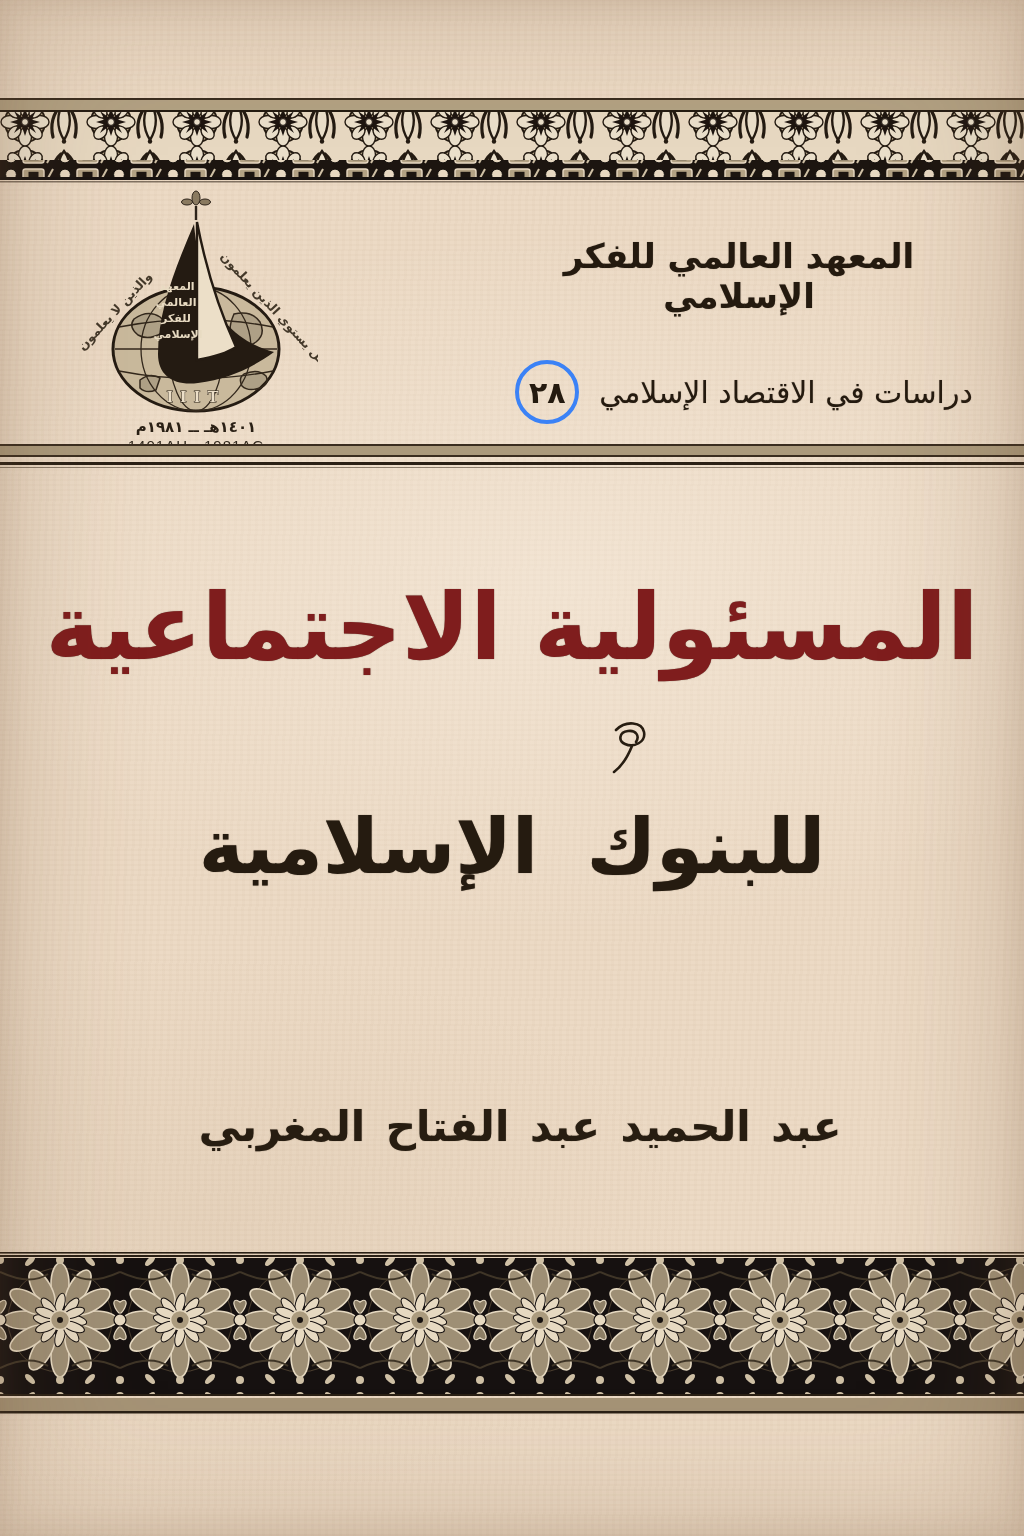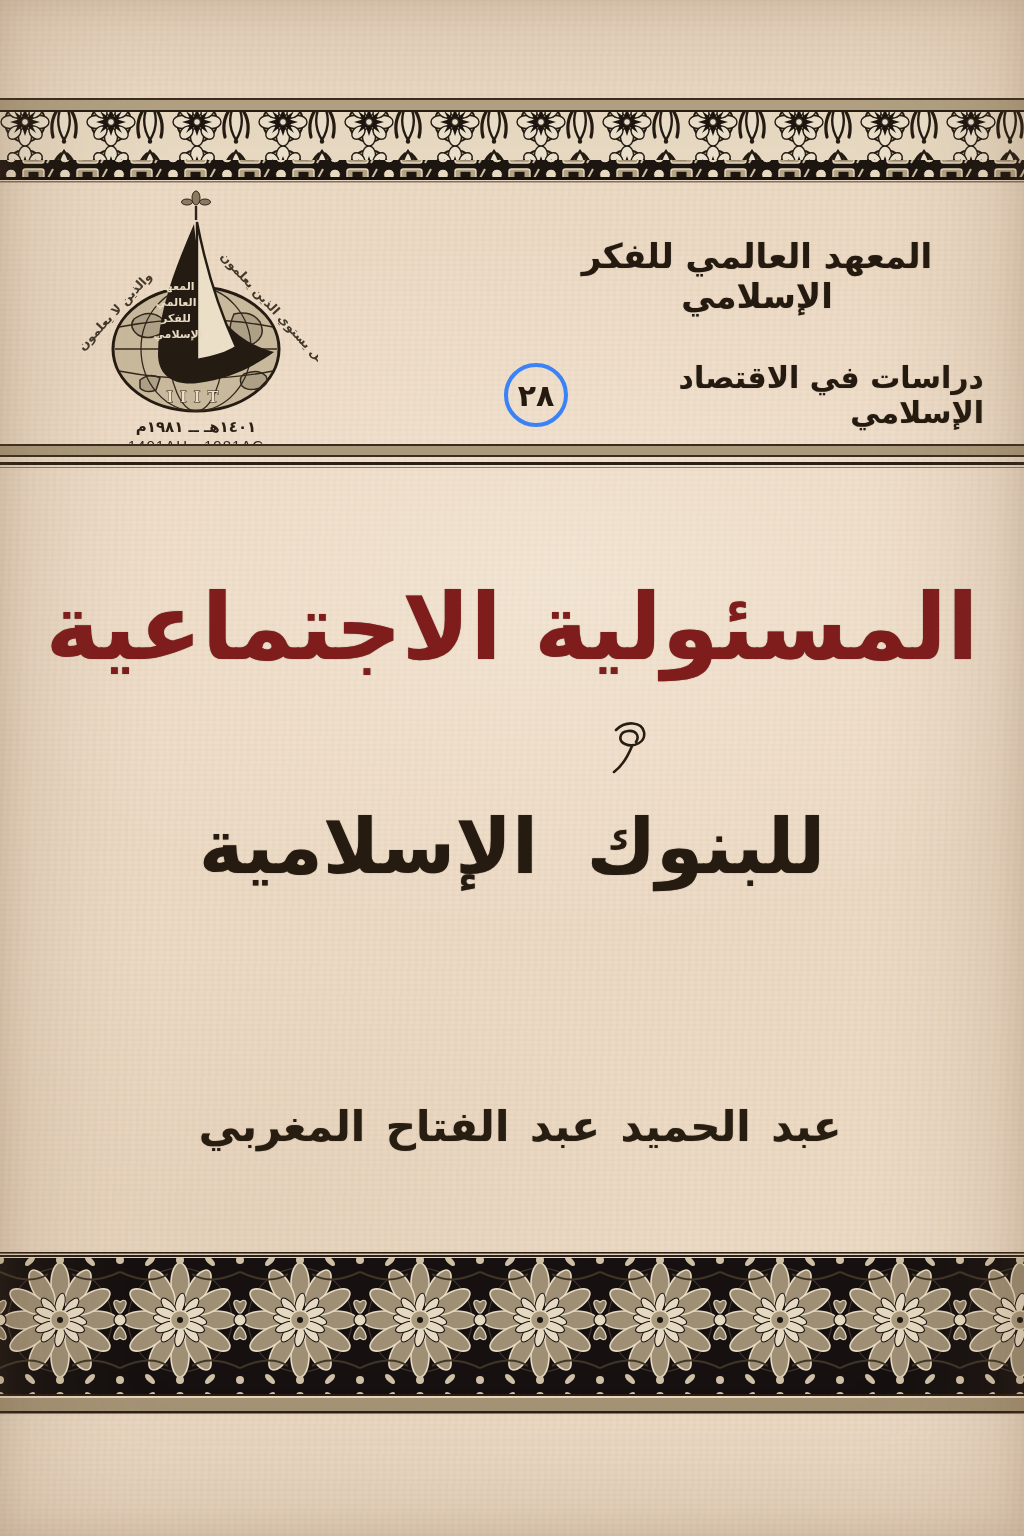--- a/index.html
+++ b/index.html
@@ -12,26 +12,26 @@
       repeating-linear-gradient(0deg, rgba(165,135,100,.045) 0 2px, rgba(0,0,0,0) 2px 5px),
       repeating-linear-gradient(92deg, rgba(165,135,100,.035) 0 3px, rgba(0,0,0,0) 3px 7px),
       #ecdac5;
   }
   .vignette{position:absolute;inset:0;pointer-events:none;
     box-shadow:inset 0 0 140px rgba(110,80,50,.28), inset 0 0 30px rgba(120,90,60,.15);}
   .abs{position:absolute;}
   .rtl{direction:rtl;unicode-bidi:embed;}
 
   
-  .institute{top:236px;right:24px;width:486px;text-align:center;
+  .institute{top:236px;right:42px;width:486px;text-align:center;
     font-size:34px;font-weight:bold;letter-spacing:0;color:#241a0f;
     text-shadow:0 0 1px rgba(40,25,10,.45);}
   .series-row{top:360px;right:40px;width:480px;display:flex;flex-direction:row;
     justify-content:center;align-items:center;gap:20px;}
-  .series-title{font-size:30px;font-weight:bold;color:#241a0f;
+  .series-title{font-size:30px;font-weight:normal;color:#241a0f;
     text-shadow:0 0 1px rgba(40,25,10,.4);}
   .series-badge{width:56px;height:56px;border:4px solid #3b82f6;border-radius:50%;
     display:flex;align-items:center;justify-content:center;flex:0 0 auto;
     font-size:30px;font-weight:bold;color:#241a0f;background:transparent;}
 
   
   .sep{left:0;right:0;top:444px;}
   .sep .l1{height:2px;background:#3a2d1f;}
   .sep .tan{height:9px;background:#ab9a7c;border-bottom:2px solid #3a2d1f;}
   .sep .gap{height:5px;}

